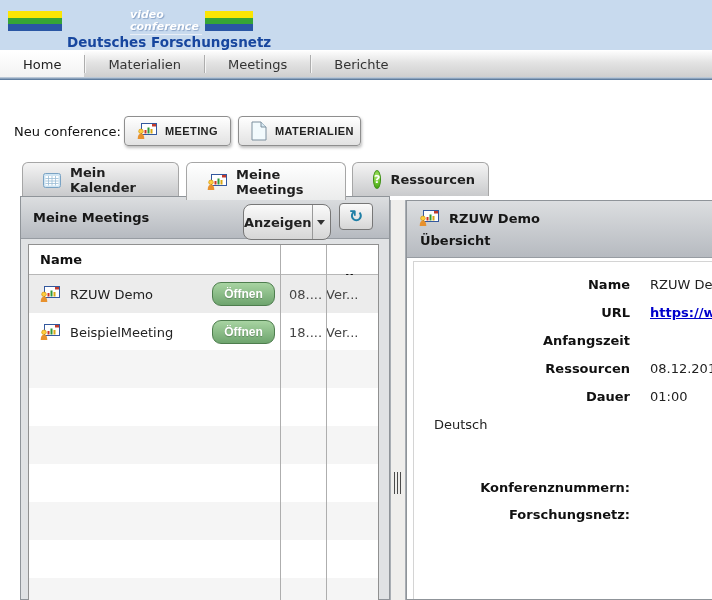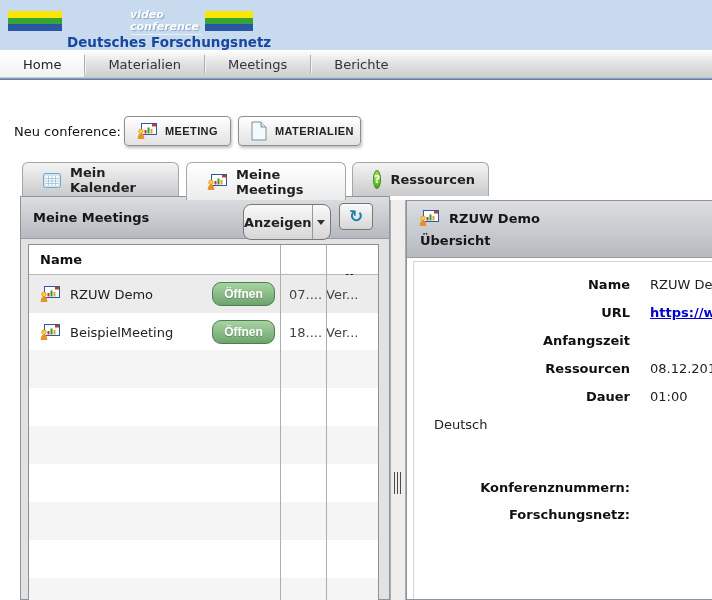--- a/index.html
+++ b/index.html
@@ -239,21 +239,21 @@
             <rect x="7.5" y="7" width="2" height="3.5" fill="#cc3327"></rect>
             <rect x="10.5" y="4.5" width="2" height="6" fill="#2e9a3a"></rect>
             <rect x="13.5" y="6" width="2" height="4.5" fill="#d9a816"></rect>
             <circle cx="4" cy="8.3" r="2.3" fill="#ffcf3e" stroke="#c98a00" stroke-width="0.6"></circle>
             <path d="M0.7 16 Q0.7 10.8 4 10.8 Q7.3 10.8 7.3 16 Z" fill="#e8912d"></path>
           </svg>
         </span>
         <span class="name-text">RZUW Demo</span>
         <button class="open-btn">Öffnen</button>
       </div>
-      <div class="c-an">07....</div>
+      <div class="c-an">08....</div>
       <div class="c-rolle">Ver...</div>
     </div>
 
     <div class="t-row">
       <div class="c-name">
         <span class="icon-box">
           <svg width="20" height="16" viewBox="0 0 20 16">
             <rect x="4.5" y="0.5" width="15" height="11" fill="#fff" stroke="#33589e"></rect>
             <rect x="15" y="1" width="4" height="2.5" fill="#c23b2e"></rect>
             <rect x="7.5" y="7" width="2" height="3.5" fill="#cc3327"></rect>

